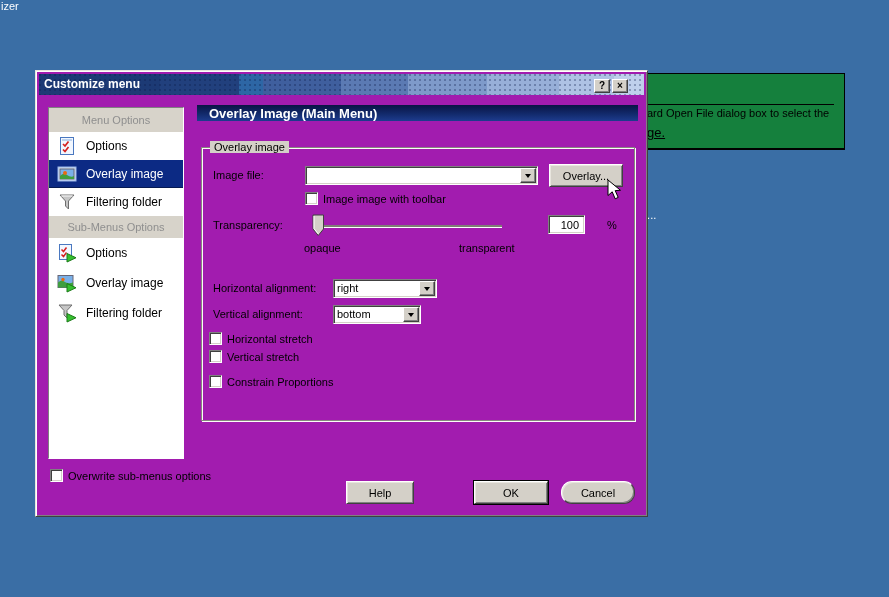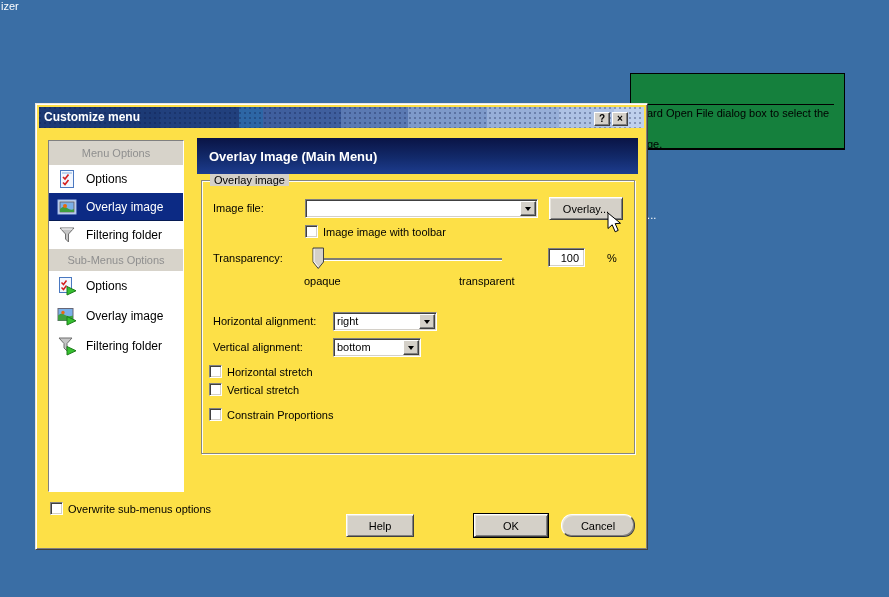--- a/index.html
+++ b/index.html
@@ -6,26 +6,26 @@
   *{box-sizing:border-box;font-family:"Liberation Sans",sans-serif;}
   #screen{position:relative;width:889px;height:597px;background:#3A6EA5;overflow:hidden;}
 
   .frag{position:absolute;color:#ffffff;font-size:11px;white-space:pre;}
 
   
   .tooltip{position:absolute;left:630px;top:73px;width:215px;height:77px;
     background:#15803d;border:1px solid #000;border-bottom-width:2px;z-index:1;}
   .tooltip .sep{position:absolute;left:0;top:30px;width:203px;height:1px;background:#000;}
   .tooltip .tl1{position:absolute;left:16px;top:33px;font-size:11px;color:#000;white-space:nowrap;}
-  .tooltip .tl2{position:absolute;left:16px;top:64px;font-size:11px;color:#000;white-space:nowrap;text-decoration:underline;}
+  .tooltip .tl2{position:absolute;left:16px;top:51px;font-size:13px;color:#000;white-space:nowrap;text-decoration:underline;}
 
   
   .dialog{position:absolute;left:35px;top:70px;width:613px;height:447px;z-index:2;
-    background:#fde047;border:1px solid;border-color:#e9e6de #404040 #404040 #e9e6de;
-    box-shadow:inset 1px 1px 0 #ffffff, inset -1px -1px 0 #808080;margin-top:33px;}
+    background:#a21caf;border:1px solid;border-color:#e9e6de #404040 #404040 #e9e6de;
+    box-shadow:inset 1px 1px 0 #ffffff, inset -1px -1px 0 #808080;}
 
   .titlebar{position:absolute;left:3px;top:3px;right:3px;height:21px;
     background-image:
       radial-gradient(circle at 1px 1px, rgba(10,25,70,.30) 1px, transparent 1.2px),
       linear-gradient(90deg,
         #1c3a75 0%,#1c3a75 20%,#21407d 20%,#21407d 33%,#2d66a5 33%,#2d66a5 37%,
         #3f5f9e 37%,#3f5f9e 50%,#5b7ab3 50%,#5b7ab3 61%,#7e9aca 61%,#7e9aca 74%,
         #97afd8 74%,#97afd8 86%,#aec2e4 86%,#aec2e4 95%,#bfd0ec 95%,#bfd0ec 100%);
     background-size:5px 5px,100% 100%;}
   .titlebar .ttext{position:absolute;left:5px;top:3px;color:#fff;font-weight:bold;font-size:12px;}
@@ -39,21 +39,21 @@
   
   .sidebar{position:absolute;left:12px;top:36px;width:136px;height:352px;background:#fff;
     border:1px solid;border-color:#808080 #ffffff #ffffff #808080;overflow:hidden;}
   .side-header{display:flex;align-items:center;justify-content:center;background:#d7d3ca;
     color:#8f8f8f;font-size:11px;}
   .side-item{display:flex;align-items:center;gap:9px;padding-left:8px;font-size:12px;color:#000;background:#fff;}
   .side-item.sel{background:#0C2A84;color:#fff;border-bottom:1px solid #061a52;}
   .side-item svg{flex:0 0 auto;}
 
   
-  .main-header{position:absolute;left:161px;top:34px;width:441px;height:36px;
+  .main-header{position:absolute;left:161px;top:34px;width:441px;height:16px;
     background:linear-gradient(180deg,#0a1445 0%,#122a6b 55%,#1d3c8e 100%);
     color:#fff;font-weight:bold;font-size:13px;display:flex;align-items:center;padding-left:12px;}
 
   .groupbox{position:absolute;left:165px;top:76px;width:434px;height:274px;
     border:1px solid #87867e;box-shadow:1px 1px 0 #fdfdf8, inset 1px 1px 0 #fdfdf8;}
   .group-label{position:absolute;left:8px;top:-7px;background:#D4D0C8;padding:0 4px;font-size:11px;color:#000;}
 
   .lbl{position:absolute;font-size:11px;color:#000;white-space:nowrap;}
 
   .sunken{background:#fff;border:1px solid;border-color:#808080 #ffffff #ffffff #808080;

